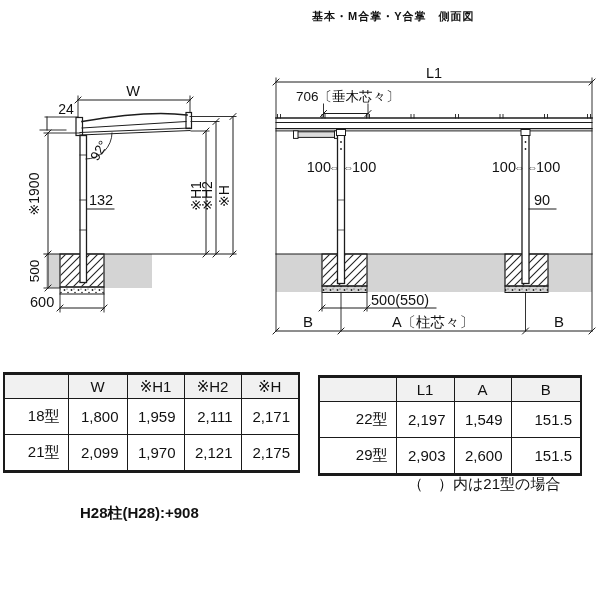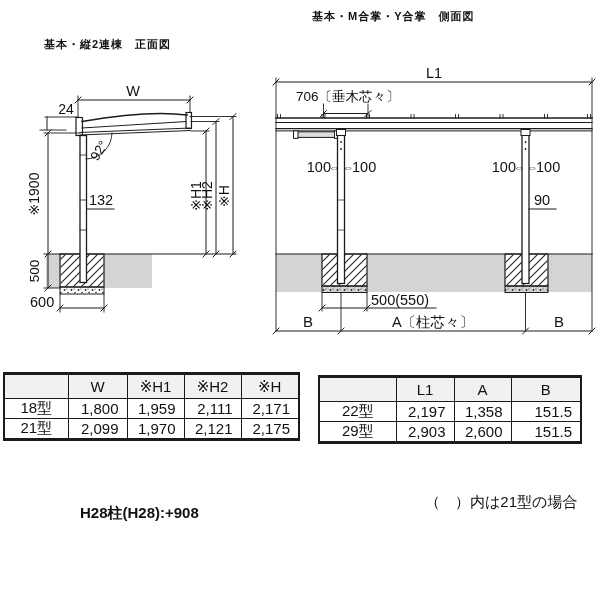--- a/index.html
+++ b/index.html
@@ -9,34 +9,33 @@
   .title-front{left:44px;top:37px;}
   .title-side{left:312px;top:9px;}
   svg{position:absolute;left:0;top:0;}
   svg text{fill:#111;font-family:"Liberation Sans","DejaVu Sans",sans-serif;}
   .spec-table{position:absolute;border-collapse:collapse;table-layout:fixed;background:#fff;
       border:2px solid #1a1a1a;border-top-width:3px;border-bottom-width:3px;}
   .spec-table td,.spec-table th{border:1px solid #1a1a1a;font-size:15px;font-weight:400;
       padding:0 8px 0 0;text-align:right;white-space:nowrap;overflow:hidden;}
   .spec-table th{background:#f1f1f1;text-align:center;padding:0;height:23px;}
   .spec-table td{height:18px;}
-  .spec-table td.rowhead{text-align:center;padding:0;}
+  .spec-table td.rowhead{padding:8px;}
   #t-left{left:3px;top:372px;width:295px;}
   #t-right{left:318px;top:375px;width:262px;}
   .note{position:absolute;font-size:15px;white-space:nowrap;}
-  .note-paren{left:408px;top:493px;margin-left:17px;}
+  .note-paren{left:408px;top:475px;}
   .note1{left:55px;top:487px;}
   .note2{left:80px;top:504px;font-weight:bold;}
 </style>
 </head>
 <body>
 
 <div class="page">
 
-  <div class="title title-front">基本・縦2連棟　正面図</div>
   <div class="title title-side">基本・M合掌・Y合掌　側面図</div>
 
   <svg width="600" height="600" viewBox="0 0 600 600">
     <defs>
       <pattern id="hatch" patternUnits="userSpaceOnUse" width="8" height="8">
         <path d="M-1,9 L9,-1 M-5,5 L5,-5 M3,13 L13,3" stroke="#222" stroke-width="1.1" fill="none"></path>
       </pattern>
       <pattern id="stipple" patternUnits="userSpaceOnUse" width="7" height="6">
         <circle cx="1.5" cy="2" r="0.9" fill="#222"></circle>
         <circle cx="5" cy="4.5" r="0.8" fill="#222"></circle>
@@ -260,21 +259,21 @@
     <tbody>
         <tr>
       <th></th>
       <th>L1</th>
       <th>A</th>
       <th>B</th>
     </tr>
     <tr>
       <td class="rowhead">22型</td>
       <td>2,197</td>
-      <td>1,358</td>
+      <td>1,549</td>
       <td>151.5</td>
     </tr>
     <tr>
       <td class="rowhead">29型</td>
       <td>2,903</td>
       <td>2,600</td>
       <td>151.5</td>
     </tr>
   </tbody>
     </table>

